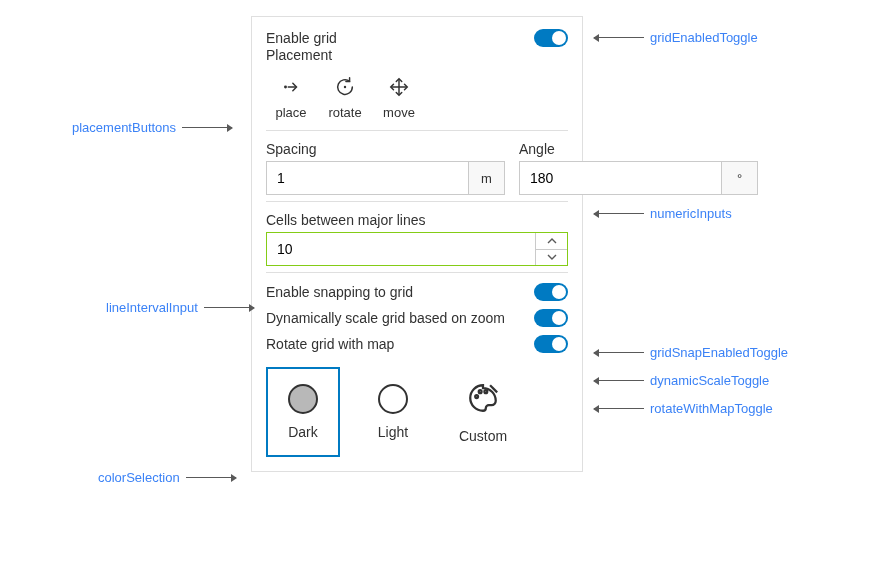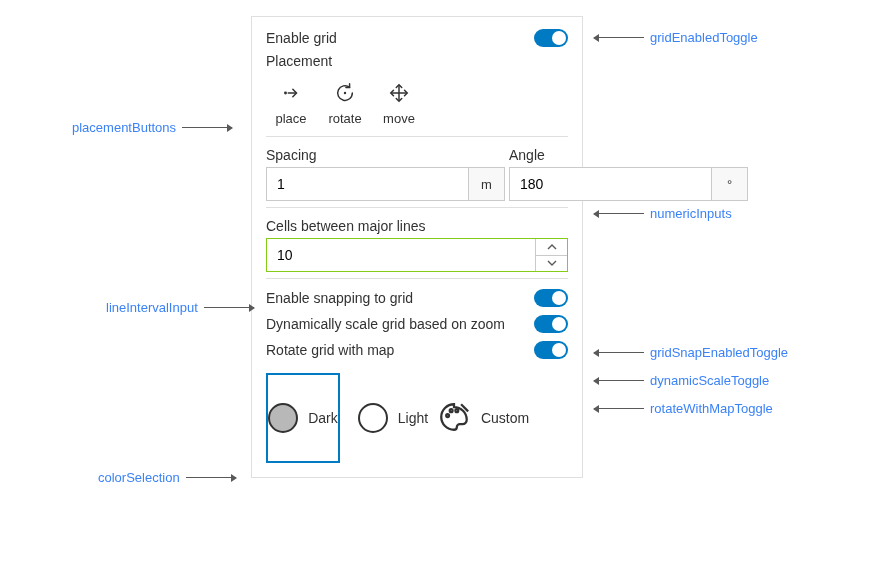--- a/index.html
+++ b/index.html
@@ -18,40 +18,40 @@
   .panel {
     position: absolute;
     left: 251px;
     top: 16px;
     width: 332px;
     border: 1px solid #dfdfdf;
     padding: 12px 14px 14px 14px;
   }
   .row { display: flex; justify-content: space-between; align-items: center; }
   .label { color: #323232; font-size: 14px; }
-  .sub { margin-top: 6px; }
+  .sub { }
   .toggle {
     width: 34px; height: 18px; border-radius: 9px;
     background: #007ac2; position: relative; cursor: pointer;
   }
   .toggle .knob {
     position: absolute; right: 2px; top: 2px;
     width: 14px; height: 14px; border-radius: 50%; background: #fff;
   }
   .placement-buttons {
     display: flex; gap: 4px; margin-top: 12px; margin-bottom: 10px; text-align: center;
   }
   .pbtn {
     width: 50px; display: flex; flex-direction: column; align-items: center;
     gap: 6px; cursor: pointer;
   }
   .pbtn .icon { width: 24px; height: 24px; display: flex; align-items: center; justify-content: center; }
   .pbtn .cap { font-size: 13px; color: #323232; }
   .divider { border: none; border-top: 1px solid #dfdfdf; margin: 6px 0 10px 0; }
-  .fields { display: flex; gap: 4px; }
+  .fields { display: flex; gap: 14px; }
   .field { flex: 1; }
   .field-label { font-size: 14px; margin-bottom: 4px; }
   .input-unit { display: flex; height: 34px; border: 1px solid #cacaca; }
   .input-unit input {
     flex: 1; border: none; padding: 0 10px; font-size: 14px; outline: none;
   }
   .input-unit .unit {
     width: 36px; border-left: 1px solid #cacaca;
     display: flex; align-items: center; justify-content: center;
     font-size: 13px; color: #323232; background: #f8f8f8;
@@ -63,21 +63,21 @@
   }
   .stepper .arrows div {
     flex: 1; display: flex; align-items: center; justify-content: center;
     font-size: 10px; color: #595959; cursor: pointer;
   }
   .stepper .arrows div:first-child { border-bottom: 1px solid #cacaca; }
   .toggle-row { display: flex; justify-content: space-between; align-items: center; margin-top: 8px; }
   .color-row { display: flex; gap: 16px; margin-top: 14px; }
   .color-opt {
     width: 74px; height: 90px;
-    display: flex; flex-direction: row; align-items: center; justify-content: center;
+    display: flex; flex-direction: column; align-items: center; justify-content: center;
     gap: 10px; cursor: pointer;
     border: 1px solid transparent;
   }
   .color-opt.selected { border: 2px solid #007ac2; }
   .swatch-dark { width: 30px; height: 30px; border-radius: 50%; background: #b8b8b8; border: 2px solid #323232; }
   .swatch-light { width: 30px; height: 30px; border-radius: 50%; background: #fff; border: 2px solid #323232; }
   .swatch-custom svg { width: 34px; height: 34px; }
   .color-opt .cap { font-size: 14px; }
 
   .annot {

